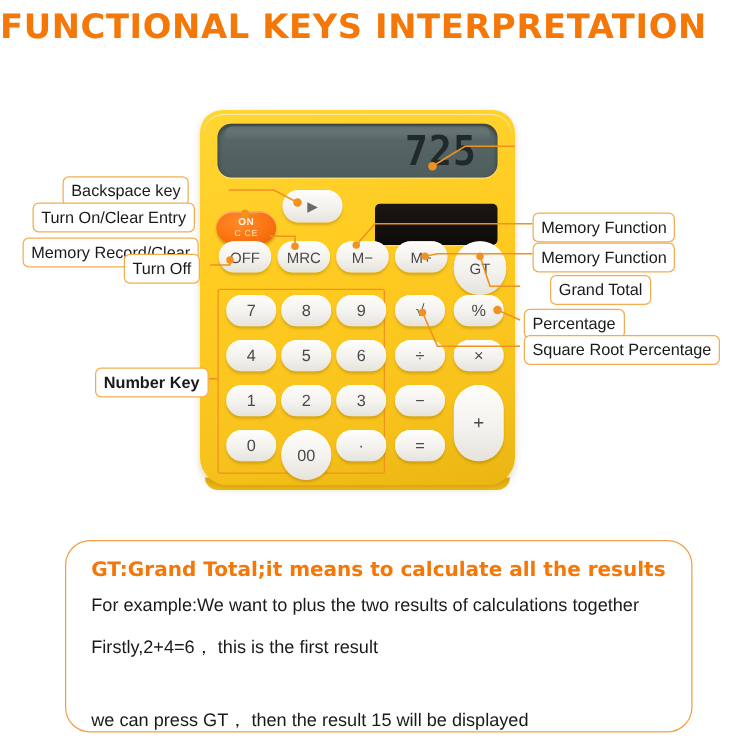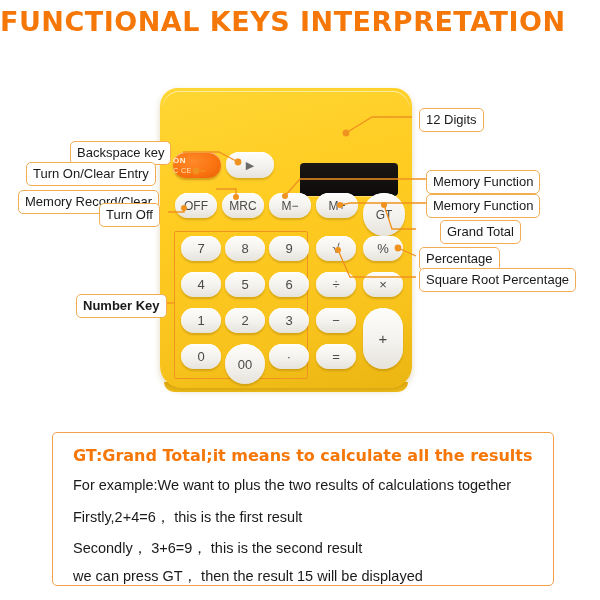--- a/index.html
+++ b/index.html
@@ -89,22 +89,23 @@
   }
   .key.small-num{font-size:13px;}
   .key.op{font-size:13px;}
   .key.plus{font-size:15px;}
 
   .key-on{
     position:absolute;
     background:radial-gradient(ellipse at 40% 35%,#ff8a2a 0%,#fb7412 55%,#e85f05 100%);
     border-radius:999px;
     box-shadow:0 2px 2px rgba(150,80,10,.4), inset 0 1px 0 rgba(255,255,255,.5);
-    display:flex;flex-direction:column;justify-content:center;
+    display:flex;flex-direction:column;align-items:center;justify-content:center;
     line-height:1;
+    margin-top:17px;
   }
   .key-on .on-top{font-size:8px;font-weight:bold;color:#fff3d8;letter-spacing:.5px;}
   .key-on .on-bot{font-size:7px;color:#ffe6b8;letter-spacing:.5px;margin-top:2px;}
   .arrow-glyph{font-size:11px;color:#6a6a6a;}
 
   
   .num-bracket{
     position:absolute;left:174px;top:231px;width:132px;height:146px;
     border:1.6px solid #f0921f;
     border-radius:2px;
@@ -124,21 +125,21 @@
     font-family:"Liberation Sans", sans-serif;
   }
 
   
   .wires{position:absolute;left:0;top:0;width:600px;height:600px;pointer-events:none;}
 
   
   .note-box{
     position:absolute;left:52px;top:432px;width:500px;height:152px;
     border:1.4px solid #f2a049;
-    border-radius:5px;
+    border-radius:20px;
     background:#ffffff;
   }
   .note-title{
     position:absolute;left:20px;top:13px;
     color:#f57708;font-weight:bold;font-size:16px;
     font-family:"DejaVu Sans", sans-serif;
     white-space:nowrap;
   }
   .note-line{
     position:absolute;left:20px;
@@ -151,20 +152,24 @@
 </head>
 <body>
 
 <div id="stage">
 
   <div class="title">FUNCTIONAL KEYS INTERPRETATION</div>
 
   <div class="calc-body"></div>
   <div class="calc-rim"></div>
 
+  <div class="lcd">
+    <div class="lcd-gloss"></div>
+    <div class="lcd-digits">725</div>
+  </div>
 
   <div class="solar"></div>
 
   <div class="key-on" style="left:173px;top:152px;width:48px;height:26px;">
     <span class="on-top">ON</span>
     <span class="on-bot">C CE</span>
   </div>
 
   <div class="key" style="left:226px;top:152px;width:48px;height:26px;">
     <span class="arrow-glyph">▶</span>
@@ -283,56 +288,52 @@
       <circle cx="236" cy="197" r="3.0"></circle>
       <circle cx="184" cy="208" r="3.0"></circle>
       <circle cx="285" cy="196" r="3.0"></circle>
       <circle cx="340" cy="205" r="3.0"></circle>
       <circle cx="384" cy="205" r="3.0"></circle>
       <circle cx="398" cy="248" r="3.4"></circle>
       <circle cx="338" cy="250" r="3.0"></circle>
     </g>
   </svg>
 
-  <div class="label" style="left:50px;top:141px;margin-left:20px;">
+  <div class="label" style="left:50px;top:141px;">
     <span>Backspace key</span>
   </div>
   <div class="label" style="left:26px;top:162px;">
     <span>Turn On/Clear Entry</span>
   </div>
   <div class="label" style="left:18px;top:190px;">
     <span>Memory Record/Clear</span>
   </div>
   <div class="label" style="left:99px;top:203px;">
     <span>Turn Off</span>
   </div>
   <div class="label" style="left:76px;top:294px;font-weight:bold;">
     <span>Number Key</span>
   </div>
 
-  <div class="label" style="left:419px;top:108px;">
-    <span>12 Digits</span>
-  </div>
   <div class="label" style="left:426px;top:170px;">
     <span>Memory Function</span>
   </div>
   <div class="label" style="left:426px;top:194px;">
     <span>Memory Function</span>
   </div>
   <div class="label" style="left:440px;top:220px;">
     <span>Grand Total</span>
   </div>
   <div class="label" style="left:419px;top:247px;">
     <span>Percentage</span>
   </div>
   <div class="label" style="left:419px;top:268px;">
     <span>Square Root Percentage</span>
   </div>
 
   <div class="note-box">
     <div class="note-title">GT:Grand Total;it means to calculate all the results</div>
     <div class="note-line nl0">For example:We want to plus the two  results of calculations together</div>
     <div class="note-line nl1">Firstly,2+4=6， this is the first result</div>
-    <div class="note-line nl2">Secondly， 3+6=9， this is the second result</div>
     <div class="note-line nl3">we can press GT， then the result 15 will be displayed</div>
   </div>
 
 </div>
 
 </body></html>

